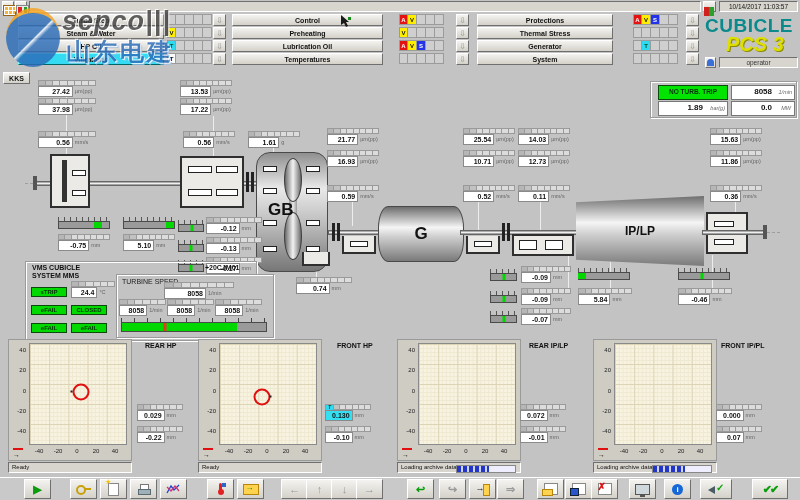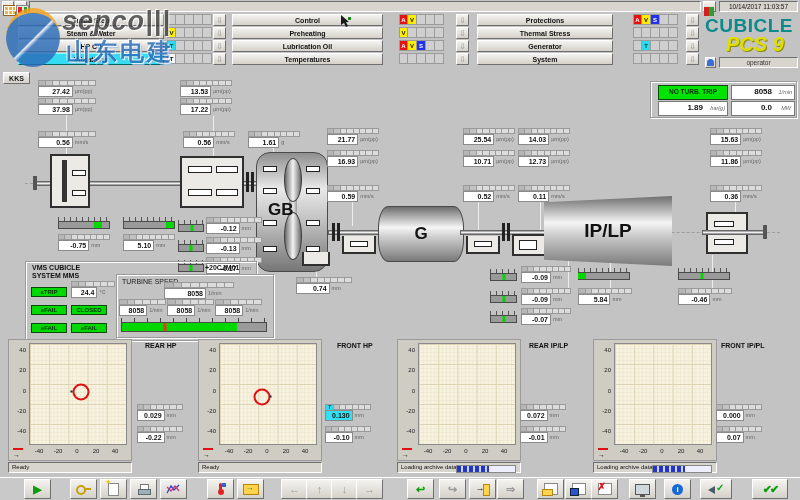--- a/index.html
+++ b/index.html
@@ -252,21 +252,21 @@
       </div>
     <div class="marrow raised" style="left:686px;width:13px;">⇩</div>
   </div>
 
   <svg class="abs" style="left:341px;top:15px;" width="11" height="13">
       <polygon points="0,0 0,10 3,8 5,12 7,11 5,7 8,7" fill="#1a1a1a"></polygon>
       <rect x="7" y="2" width="3" height="3" fill="#1a8a1a"></rect>
     </svg>
 
   <div class="abs" style="left:705px;top:15px;width:93px;font-size:19px;font-weight:bold;color:#0a8a8a;letter-spacing:.5px;">CUBICLE</div>
-  <div class="abs" style="left:726px;top:33px;font-size:20px;font-weight:bold;font-style:italic;color:#dede00;text-shadow:1px 1px 0 #8a8a00;">PCS 9</div>
+  <div class="abs" style="left:726px;top:33px;font-size:20px;font-weight:bold;font-style:italic;color:#dede00;text-shadow:1px 1px 0 #8a8a00;">PCS 3</div>
   <div class="abs raised" style="left:705px;top:57px;width:11px;height:11px;">
       <span style="display:block;width:7px;height:7px;margin:1px auto;background:#3a6fd8;border-radius:50% 50% 0 0;"></span>
     </div>
   <div class="abs sunken" style="left:719px;top:57px;width:79px;height:11px;font-size:6.5px;text-align:center;line-height:9px;color:#333;">operator</div>
 
   <div class="abs raised" style="left:3px;top:72px;width:27px;height:12px;font-size:7px;font-weight:bold;text-align:center;line-height:11px;">KKS</div>
 
   <div class="abs groove" style="left:650px;top:81px;width:147px;height:37px;"></div>
   <div class="abs" style="left:658px;top:85px;width:68px;height:13px;background:#00e400;border:1px solid #0a4a0a;font-size:6.5px;font-weight:bold;text-align:center;line-height:12px;color:#05320a;">NO TURB. TRIP</div>
   <div class="abs" style="left:731px;top:85px;width:62px;height:13px;background:#fff;border:1px solid #777;">
@@ -332,21 +332,21 @@
   <div class="pad" style="left:350px;top:241px;width:18px;height:6px;"></div>
   <div class="mach" style="left:378px;top:206px;width:84px;height:54px;font-size:17px;border:1px solid #4a4a4a;border-radius:10px/22px;">G</div>
   <div class="shaft" style="left:460px;top:230px;width:118px;"></div>
   <div class="bear" style="left:466px;top:236px;width:34px;height:18px;border-top:0;"></div>
   <div class="pad" style="left:474px;top:241px;width:18px;height:6px;"></div>
   <div class="coup" style="left:502px;top:223px;height:18px;"></div>
   <div class="coup" style="left:507px;top:223px;height:18px;"></div>
   <div class="bear" style="left:512px;top:234px;width:62px;height:22px;"></div>
   <div class="pad" style="left:519px;top:240px;width:18px;height:10px;"></div>
   <div class="pad" style="left:545px;top:240px;width:18px;height:10px;"></div>
-  <div class="mach" style="left:544px;top:196px;width:128px;height:70px;font-size:19px;clip-path:polygon(0 9%,100% 0,100% 100%,0 91%);">IP/LP</div>
+  <div class="mach" style="left:576px;top:196px;width:128px;height:70px;font-size:12px;clip-path:polygon(0 9%,100% 0,100% 100%,0 91%);">IP/LP</div>
   <div class="bear" style="left:706px;top:212px;width:42px;height:42px;"></div>
   <div class="pad" style="left:714px;top:221px;width:20px;height:6px;"></div>
   <div class="pad" style="left:714px;top:239px;width:20px;height:6px;"></div>
   <div class="shaft" style="left:702px;top:230px;width:62px;"></div>
   <div class="abs" style="left:763px;top:225px;width:4px;height:14px;background:#555;"></div>
   <div class="bear" style="left:302px;top:252px;width:28px;height:14px;border-top:0;"></div>
 
   <div class="meas" style="left:38px;top:80px;width:58px;">
       <div class="strip">
         <i></i>

